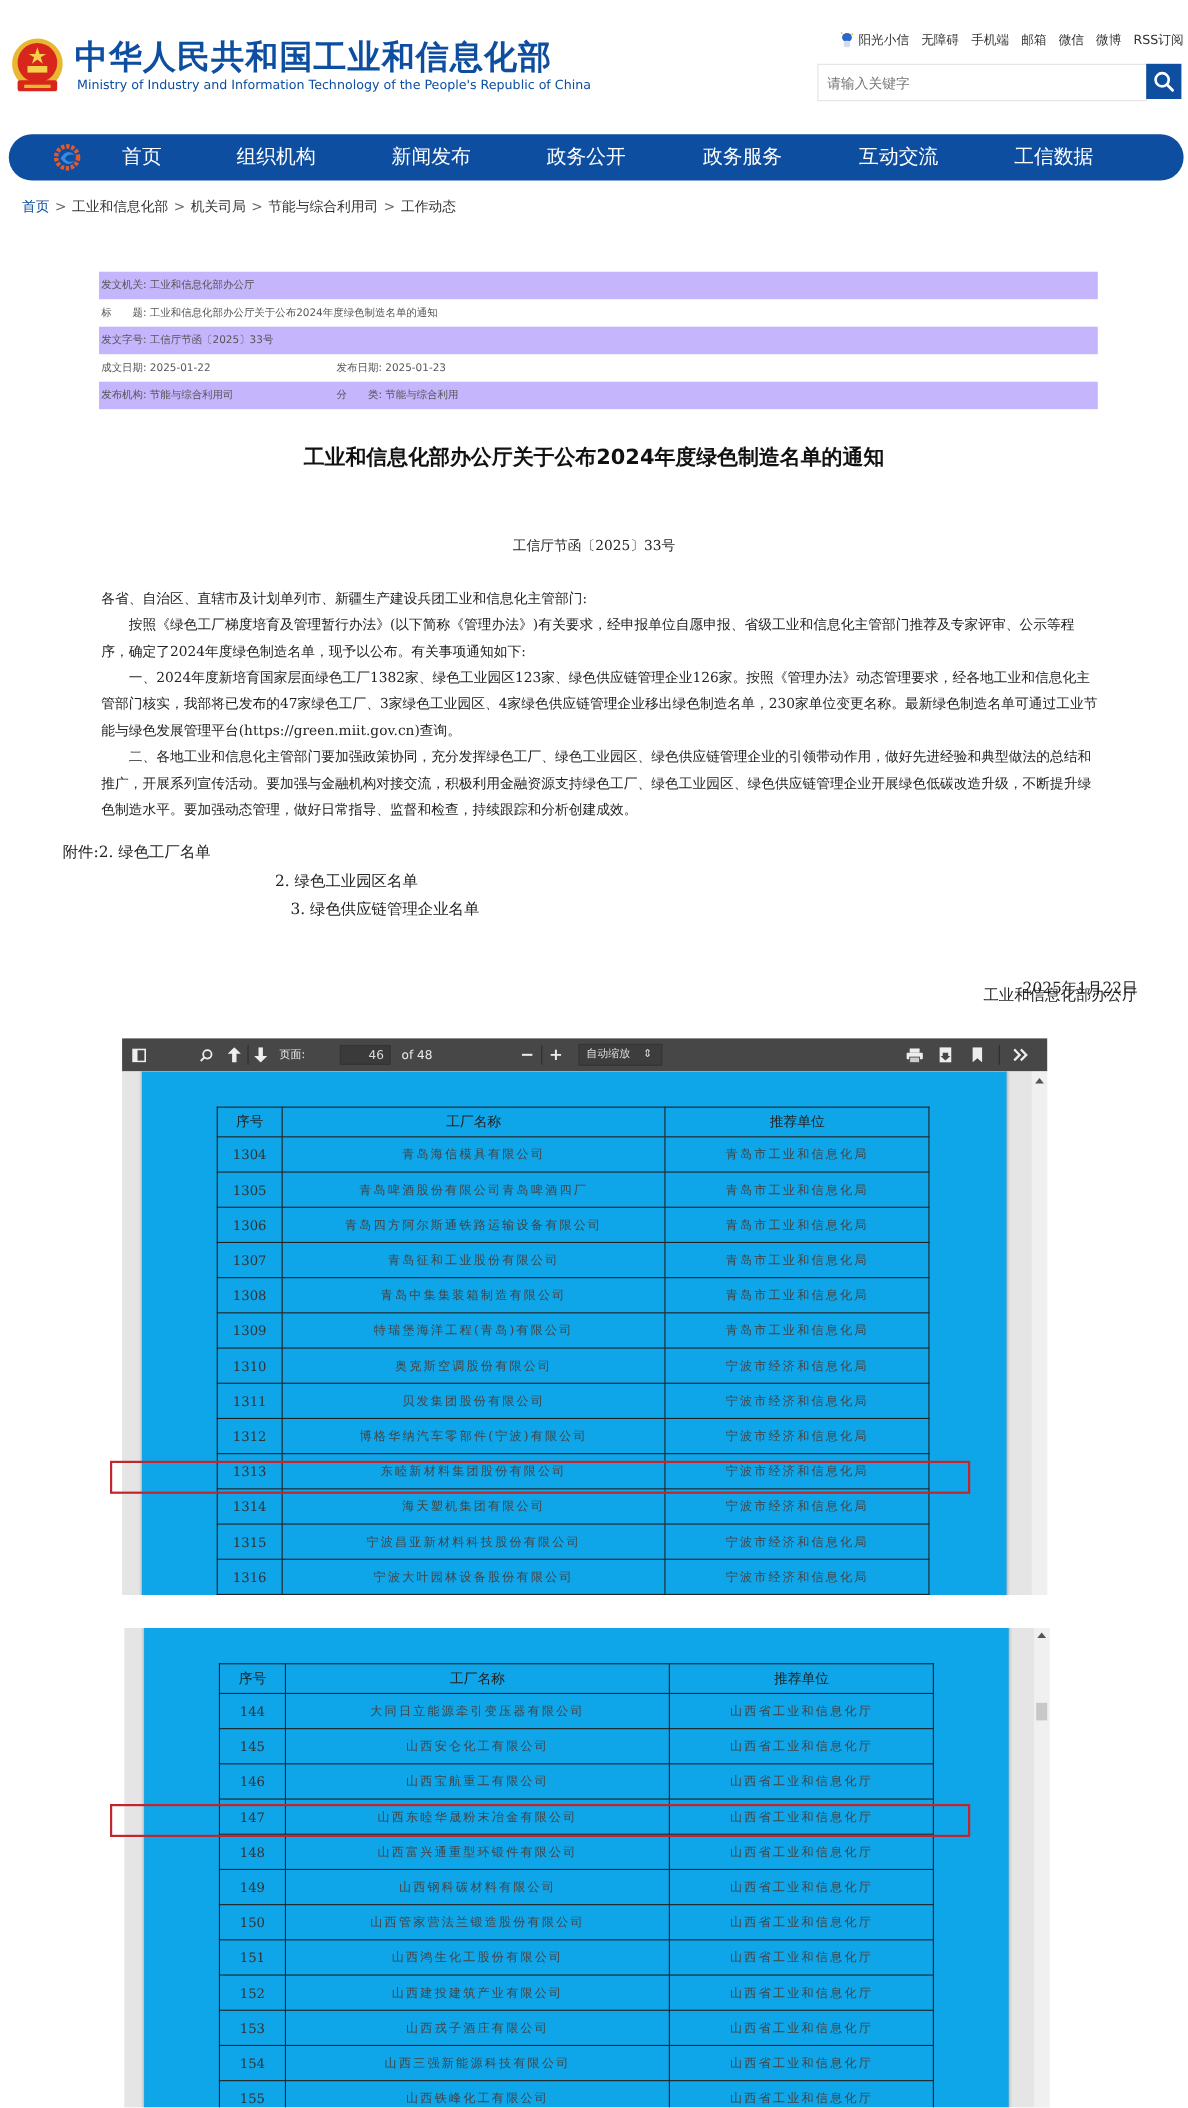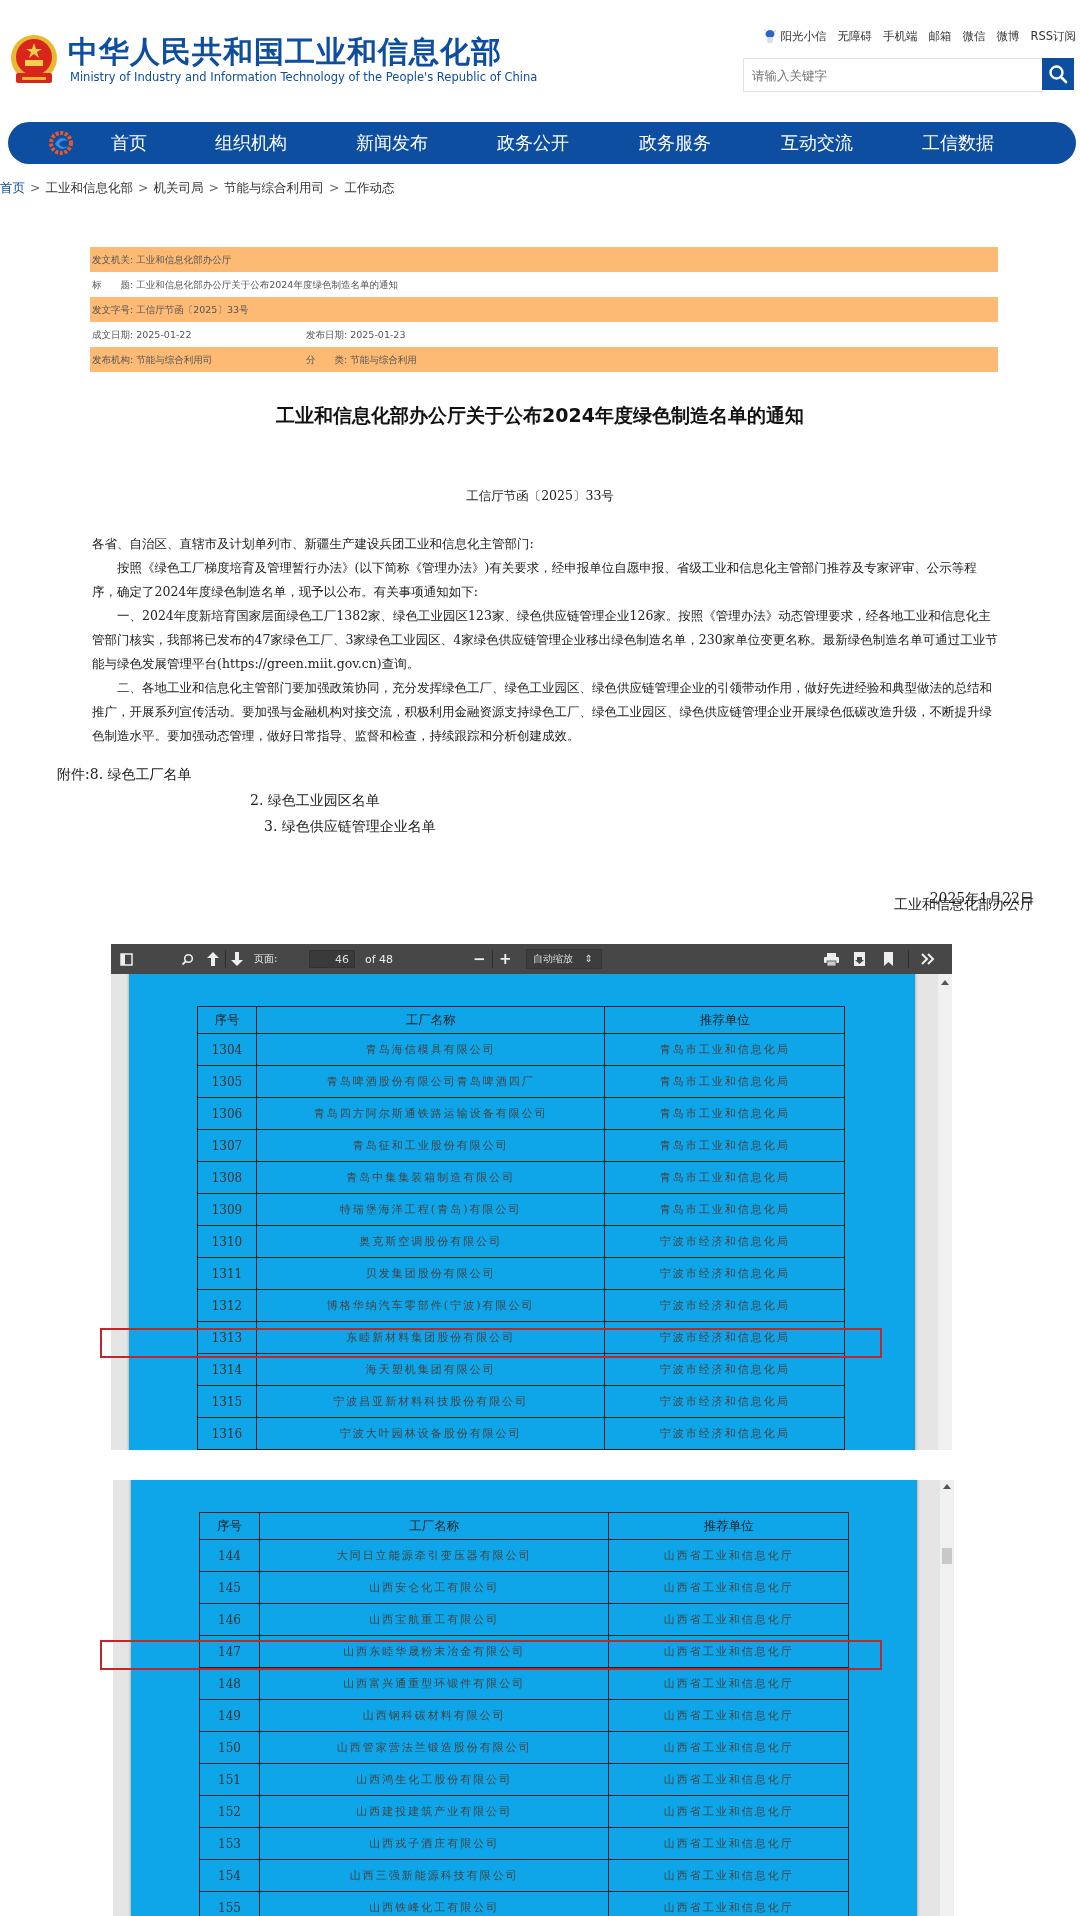--- a/index.html
+++ b/index.html
@@ -15,28 +15,28 @@
   .top-links .sun { display: inline-flex; align-items: center; gap: 4px; }
   .robot-icon { width: 12px; height: 16px; display: inline-block; }
   .search-box { position: absolute; left: 743px; top: 58px; width: 300px; height: 34px; border: 1px solid #e3e3e3; background: #fff; font-size: 12.5px; color: #888; padding: 0 8px; line-height: 32px; outline: none; font-family: "DejaVu Sans", sans-serif; }
   .search-btn { position: absolute; left: 1042px; top: 58px; width: 32px; height: 32px; background: #0d4ea0; display: flex; align-items: center; justify-content: center; cursor: pointer; }
 
   
   .nav { position: absolute; left: 8px; top: 122px; width: 1068px; height: 42px; background: #0d4ea0; border-radius: 21px; display: flex; align-items: center; }
   .nav-logo { position: absolute; left: 40px; top: 8px; width: 26px; height: 26px; }
   .nav-item { position: absolute; top: 0; height: 42px; line-height: 42px; color: #fff; font-size: 18px; cursor: pointer; white-space: nowrap; }
 
-  .breadcrumb { position: absolute; left: 0; top: 180px; font-size: 12.5px; color: #333; white-space: nowrap; text-align: right; }
+  .breadcrumb { position: absolute; left: 20px; top: 180px; font-size: 12.5px; color: #333; white-space: nowrap; text-align: right; }
   .breadcrumb a { color: #0d4ea0; text-decoration: none; }
   .breadcrumb .sep { margin: 0 5px; color: #666; }
 
   
   .info { position: absolute; left: 90px; top: 247px; width: 908px; }
   .info-row { height: 25px; line-height: 25px; font-size: 9.5px; color: #555; padding-left: 2px; position: relative; white-space: nowrap; }
-  .info-row.shaded { background: #fdba74; }
+  .info-row.shaded { background: #c4b5fd; }
   .info-row .col2 { position: absolute; left: 216px; top: 0; }
 
   .doc-title { position: absolute; left: 0; width: 1080px; top: 403px; text-align: center; font-size: 19px; font-weight: bold; color: #111; }
   .doc-number { position: absolute; left: 0; width: 1080px; top: 488px; text-align: center; font-size: 12.5px; color: #222; font-family: "DejaVu Serif", serif; }
 
   .body-text { position: absolute; left: 92px; top: 532px; width: 906px; font-size: 12.5px; line-height: 24px; color: #222; font-family: "DejaVu Serif", serif; }
   .body-text p { margin: 0; }
   .body-text .indent { text-indent: 25px; }
 
   .attach { position: absolute; font-size: 14px; color: #222; font-family: "DejaVu Serif", serif; white-space: nowrap; }
@@ -147,21 +147,21 @@
 <div class="doc-number">工信厅节函〔2025〕33号</div>
 
 <div class="body-text">
   <p>各省、自治区、直辖市及计划单列市、新疆生产建设兵团工业和信息化主管部门:</p>
   <p class="indent">按照《绿色工厂梯度培育及管理暂行办法》(以下简称《管理办法》)有关要求，经申报单位自愿申报、省级工业和信息化主管部门推荐及专家评审、公示等程序，确定了2024年度绿色制造名单，现予以公布。有关事项通知如下:</p>
   <p class="indent">一、2024年度新培育国家层面绿色工厂1382家、绿色工业园区123家、绿色供应链管理企业126家。按照《管理办法》动态管理要求，经各地工业和信息化主管部门核实，我部将已发布的47家绿色工厂、3家绿色工业园区、4家绿色供应链管理企业移出绿色制造名单，230家单位变更名称。最新绿色制造名单可通过工业节能与绿色发展管理平台(https://green.miit.gov.cn)查询。</p>
   <p class="indent">二、各地工业和信息化主管部门要加强政策协同，充分发挥绿色工厂、绿色工业园区、绿色供应链管理企业的引领带动作用，做好先进经验和典型做法的总结和推广，开展系列宣传活动。要加强与金融机构对接交流，积极利用金融资源支持绿色工厂、绿色工业园区、绿色供应链管理企业开展绿色低碳改造升级，不断提升绿色制造水平。要加强动态管理，做好日常指导、监督和检查，持续跟踪和分析创建成效。</p>
 </div>
 
 <div class="attach" style="left:57px; top:766px;">
-  <span>附件:</span><span>8. 绿色工厂名单</span>
+  <span>附件:</span><span>2. 绿色工厂名单</span>
 </div>
 <div class="attach" style="left:250px; top:792px;">2. 绿色工业园区名单</div>
 <div class="attach" style="left:250px; top:818px;margin-left:14px;">3. 绿色供应链管理企业名单</div>
 
 <div class="sign" style="top:896px;">工业和信息化部办公厅</div>
 <div class="sign" style="top:890px;">2025年1月22日</div>
 
 <div class="pdf-toolbar">
   <div class="tb-btn" style="left:9px;">
     <svg width="13" height="13" viewBox="0 0 13 13">

